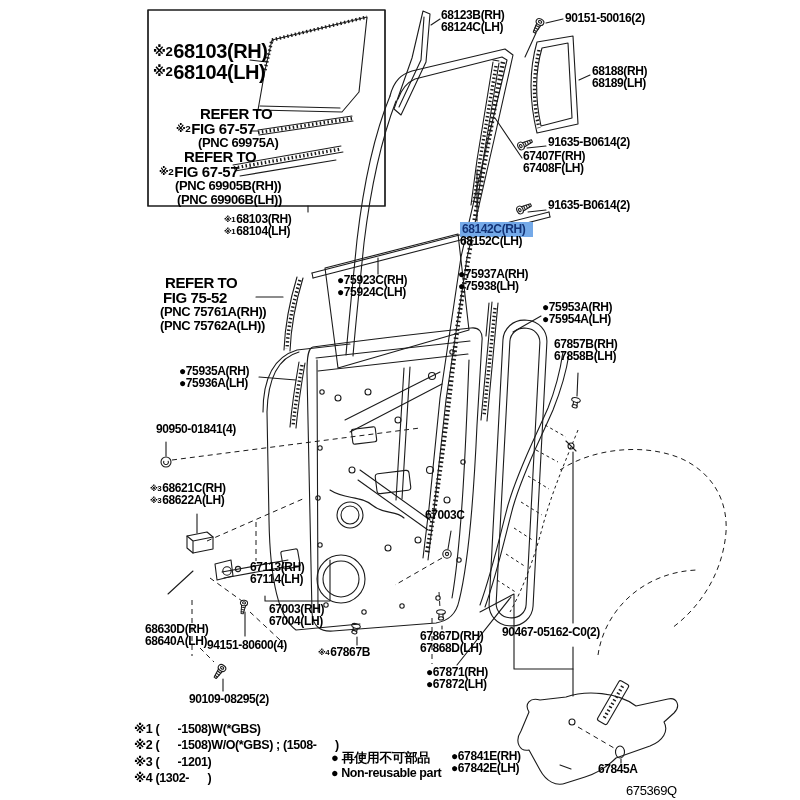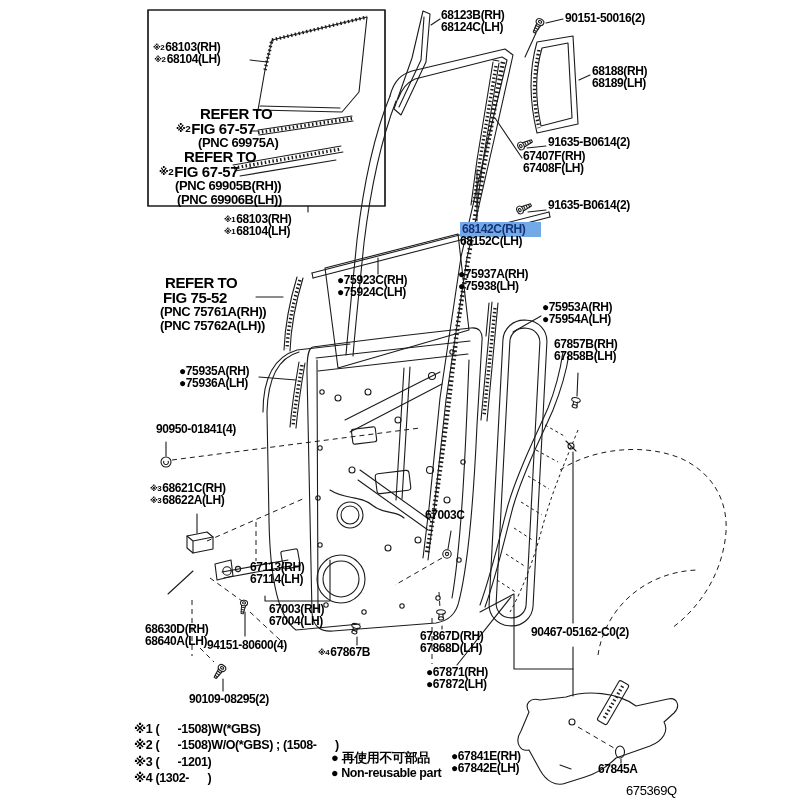--- a/index.html
+++ b/index.html
@@ -8,27 +8,27 @@
   svg{position:absolute;left:0;top:0;}
   .a{fill:none;stroke:#1b1b1b;stroke-width:1.1;stroke-linejoin:round;stroke-linecap:round;}
   .a2{fill:none;stroke:#1b1b1b;stroke-width:1.7;stroke-linejoin:round;stroke-linecap:round;}
   .hatch{fill:none;stroke:#1b1b1b;stroke-width:4.6;stroke-dasharray:1.7,2.6;}
   .hatch2{fill:none;stroke:#1b1b1b;stroke-width:3.4;stroke-dasharray:1.5,2.4;}
   .dash{fill:none;stroke:#1b1b1b;stroke-width:1;stroke-dasharray:5,4;}
   .dash2{fill:none;stroke:#1b1b1b;stroke-width:1;stroke-dasharray:3,3;}
   .lbl{position:absolute;font-weight:bold;color:#000;line-height:1.02;white-space:nowrap;
        letter-spacing:-0.4px;z-index:5;}
   .ln{display:block;}
-  .s19{font-size:12px;line-height:1.04;text-align:right;}
+  .s19{font-size:20px;line-height:1.04;}
   .s16{font-size:12px;}
   .s15{font-size:15px;line-height:1.0;}
   .s13{font-size:13px;line-height:1.05;}
   .s12{font-size:12.5px;line-height:1.3;}
   .pfx{font-size:0.66em;vertical-align:0.18em;margin-right:1px;}
-  .hl{background:var(--hl-bg,#74a9e8);color:var(--hl-fg,#16357e);padding:0 16px 1px 2px;}
+  .hl{background:var(--hl-bg,#74a9e8);color:var(--hl-fg,#16357e);padding:0 8px 1px 2px;}
   .note{white-space:pre;}
   .code{font-weight:normal;}
 </style>
 </head>
 <body>
 
 <div id="stage">
 
 <svg width="800" height="800" viewBox="0 0 800 800">
   <defs>
@@ -391,21 +391,21 @@
 
 <div class="lbl s16" style="left:318px;top:646px">
   <div class="ln"><span class="pfx">※4</span><span>67867B</span></div>
 </div>
 
 <div class="lbl s16" style="left:420px;top:630px">
   <div class="ln">67867D(RH)</div>
   <div class="ln">67868D(LH)</div>
 </div>
 
-<div class="lbl s16" style="left:531px;top:626px">
+<div class="lbl s16" style="left:502px;top:626px">
   <div class="ln">90467-05162-C0(2)</div>
 </div>
 
 <div class="lbl s16" style="left:426px;top:666px">
   <div class="ln">●67871(RH)</div>
   <div class="ln">●67872(LH)</div>
 </div>
 
 <div class="lbl s16" style="left:189px;top:693px">
   <div class="ln">90109-08295(2)</div>

